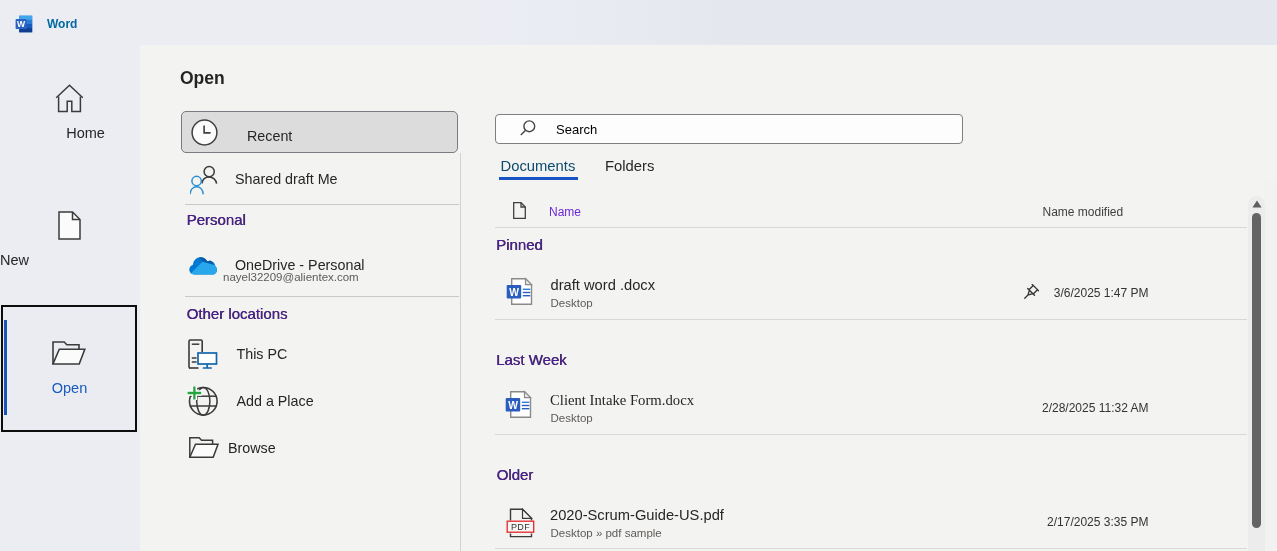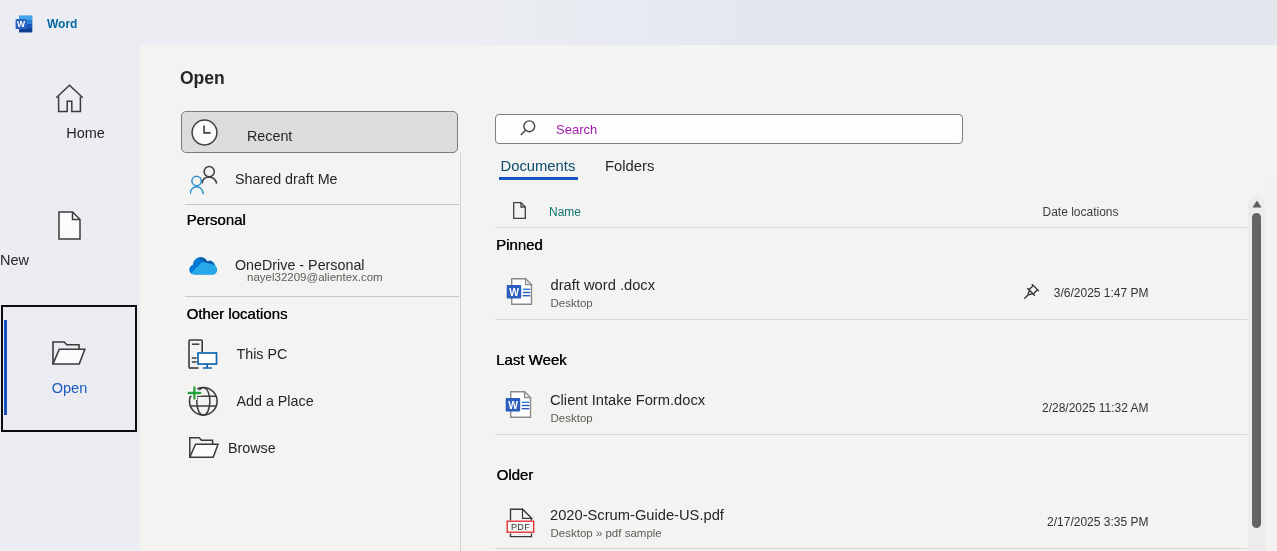--- a/index.html
+++ b/index.html
@@ -1,20 +1,20 @@
 <!DOCTYPE html>
 <html><head>
 <meta charset="utf-8">
 <style>
   * { margin:0; padding:0; box-sizing:border-box; }
   html,body { width:1277px; height:551px; overflow:hidden; }
   body { background:#ebedf3; font-family:"Liberation Sans", sans-serif; position:relative; }
   .abs { position:absolute; }
   .t { position:absolute; white-space:nowrap; color:#262626; line-height:1; }
-  .hdr { position:absolute; white-space:nowrap; font-size:15px; color:#000000; line-height:1; text-shadow:0.4px 0 0 #3d3d3d; }
+  .hdr { position:absolute; white-space:nowrap; font-size:15px; color:#4c1d95; line-height:1; text-shadow:0.4px 0 0 #3d3d3d; }
   .sub { position:absolute; white-space:nowrap; font-size:11.5px; color:#5d5b58; line-height:1; }
   .menu { font-size:14.3px; }
   .date { font-size:12px; color:#333; text-align:right; right:128.5px; }
 </style>
 </head>
 <body>
 
 <div class="abs" style="left:480px; top:0; width:797px; height:45px; background:linear-gradient(to right, rgba(228,232,238,0), #e4e8ee 260px);"></div>
 
 <div class="abs" style="left:140px; top:45px; width:1137px; height:506px; background:#f3f3f1;"></div>
@@ -76,21 +76,21 @@
         <path d="M5.2 19.5 C2.2 19.5 0.3 17.2 0.3 14.6 C0.3 12.3 1.8 10.4 4 9.8 C4.1 5.6 7.5 2.3 11.6 2.3 C14.4 2.3 16.9 3.9 18.2 6.2 C18.9 5.9 19.7 5.7 20.5 5.7 C23.6 5.7 26.1 8.1 26.3 11.2 C27.4 12 28 13.4 28 14.9 C28 17.4 26 19.5 23.5 19.5 Z"></path>
       </clipPath>
     </defs>
   <g clip-path="url(#cl)">
     <rect x="0" y="0" width="29" height="20" fill="#0078d4"></rect>
     <polygon points="9,1.5 21,2.5 25.5,11.5 14,7" fill="#0a5dab"></polygon>
     <polygon points="0,20 28.5,20 28.5,11 13.5,6.8" fill="#28a8ea"></polygon>
   </g>
 </svg>
 <div class="t menu" style="left:235px; top:258px;">OneDrive - Personal</div>
-<div class="sub" style="left:247px; top:271.8px;">nayel32209@alientex.com</div>
+<div class="sub" style="left:223px; top:271.8px;">nayel32209@alientex.com</div>
 
 <div class="abs" style="left:185px; top:296px; width:274px; height:1px; background:#c8c8c8;"></div>
 <div class="hdr" style="left:186.5px; top:306.3px;">Other locations</div>
 
 <svg class="abs" style="left:188px; top:339px;" width="30" height="31" viewBox="0 0 30 31">
   <path d="M2.2 29 C1.5 29 1 28.5 1 27.8 V2.2 C1 1.5 1.5 1 2.2 1 H13 C13.7 1 14.2 1.5 14.2 2.2 V13" fill="none" stroke="#3b3b3b" stroke-width="1.6"></path>
   <path d="M1 29 H10.5" stroke="#3b3b3b" stroke-width="1.6"></path>
   <path d="M3.8 5.2 H11.3" stroke="#3b3b3b" stroke-width="1.5"></path>
   <path d="M3.8 19 H8.6" stroke="#3b3b3b" stroke-width="1.5"></path>
   <path d="M3.8 23 H8.6" stroke="#3b3b3b" stroke-width="1.5"></path>
@@ -115,32 +115,32 @@
 </svg>
 <div class="t menu" style="left:228px; top:440.6px;">Browse</div>
 
 <div class="abs" style="left:460px; top:153px; width:1px; height:398px; background:#d2d2d2;"></div>
 
 <div class="abs" style="left:495px; top:114px; width:468px; height:29.5px; background:#fdfdfd; border:1px solid #7f7f7f; border-radius:4px;"></div>
 <svg class="abs" style="left:518px; top:118px;" width="19" height="19" viewBox="0 0 19 19">
   <circle cx="11.3" cy="8.3" r="5.4" fill="none" stroke="#444" stroke-width="1.4"></circle>
   <path d="M7.4 12.4 L2.8 17" stroke="#444" stroke-width="1.4"></path>
 </svg>
-<div class="t" style="left:556px; top:123.4px; font-size:13px; color:#a21caf;">Search</div>
+<div class="t" style="left:556px; top:123.4px; font-size:13px; color:#000000;">Search</div>
 
 <div class="t" style="left:500.5px; top:158.5px; font-size:14.8px; color:#0c4a6e;">Documents</div>
 <div class="t" style="left:605px; top:158.5px; font-size:14.8px;">Folders</div>
 <div class="abs" style="left:499px; top:177.4px; width:79px; height:2.4px; background:#1654c4;"></div>
 
 <svg class="abs" style="left:512.7px; top:202px;" width="13" height="17" viewBox="0 0 13 17">
   <path d="M0.7 0.7 H8 L12.3 5 V16.3 H0.7 Z" fill="none" stroke="#404040" stroke-width="1.3"></path>
   <path d="M8 0.7 V5 H12.3" fill="none" stroke="#404040" stroke-width="1.3"></path>
 </svg>
-<div class="t" style="left:549px; top:205.6px; font-size:12px; color:#0f766e;">Name</div>
-<div class="t" style="left:1042.5px; top:205.6px; font-size:12px; color:#3f3f3f;">Date locations</div>
+<div class="t" style="left:549px; top:205.6px; font-size:12px; color:#6d28d9;">Name</div>
+<div class="t" style="left:1042.5px; top:205.6px; font-size:12px; color:#3f3f3f;">Name modified</div>
 
 <div class="abs" style="left:495px; top:227px; width:752px; height:1px; background:#d8d8d8;"></div>
 <div class="hdr" style="left:496px; top:237.3px;">Pinned</div>
 
 <svg class="abs" style="left:505.5px; top:277px;" width="27" height="29" viewBox="0 0 27 29">
   <path d="M5.7 1.7 H19.5 L25.5 7.7 V27.3 H5.7 Z" fill="#fff" stroke="#8a8a8a" stroke-width="1.4"></path>
   <path d="M19.5 1.7 V7.7 H25.5 Z" fill="#e8e8e8" stroke="#8a8a8a" stroke-width="1.2"></path>
   <rect x="0.7" y="8" width="14.5" height="13.5" rx="1" fill="#2a5dbe"></rect>
   <text x="8" y="18.5" font-size="10.3" font-weight="bold" fill="#fff" text-anchor="middle" font-family="Liberation Sans">W</text>
   <path d="M16.8 12.3 H24.3" stroke="#2f7fd6" stroke-width="1.4"></path>
@@ -161,21 +161,21 @@
 
 <svg class="abs" style="left:504.5px; top:390px;" width="27" height="29" viewBox="0 0 27 29">
   <path d="M5.7 1.7 H19.5 L25.5 7.7 V27.3 H5.7 Z" fill="#fff" stroke="#8a8a8a" stroke-width="1.4"></path>
   <path d="M19.5 1.7 V7.7 H25.5 Z" fill="#e8e8e8" stroke="#8a8a8a" stroke-width="1.2"></path>
   <rect x="0.7" y="8" width="14.5" height="13.5" rx="1" fill="#2a5dbe"></rect>
   <text x="8" y="18.5" font-size="10.3" font-weight="bold" fill="#fff" text-anchor="middle" font-family="Liberation Sans">W</text>
   <path d="M16.8 12.3 H24.3" stroke="#2f7fd6" stroke-width="1.4"></path>
   <path d="M16.8 15.5 H24.3" stroke="#2a5dbe" stroke-width="1.4"></path>
   <path d="M16.8 18.7 H24.3" stroke="#2a5dbe" stroke-width="1.4"></path>
 </svg>
-<div class="t" style="left:550px; top:393.3px; font-size:14.7px;">Client Intake Form.docx</div>
+<div class="t" style="left:550px; top:393.3px; font-size:14.7px;font-family:Liberation Serif, serif;">Client Intake Form.docx</div>
 <div class="sub" style="left:550.5px; top:413.1px;">Desktop</div>
 <div class="t date" style="top:401.5px;">2/28/2025 11:32 AM</div>
 
 <div class="abs" style="left:495px; top:434px; width:752px; height:1px; background:#d8d8d8;"></div>
 <div class="hdr" style="left:496.5px; top:467.1px;">Older</div>
 
 <svg class="abs" style="left:505px; top:505px;" width="30" height="34" viewBox="0 0 30 34">
   <path d="M5.5 15.5 V4.3 H17.5 L26.5 13.3 V15.5" fill="none" stroke="#3b3b3b" stroke-width="1.4"></path>
   <path d="M17.5 4.3 V13.3 H26.5 Z" fill="#f3f3f1" stroke="#3b3b3b" stroke-width="1.2"></path>
   <path d="M5.5 28.6 V31.6 H26.5 V28.6" fill="none" stroke="#3b3b3b" stroke-width="1.4"></path>

